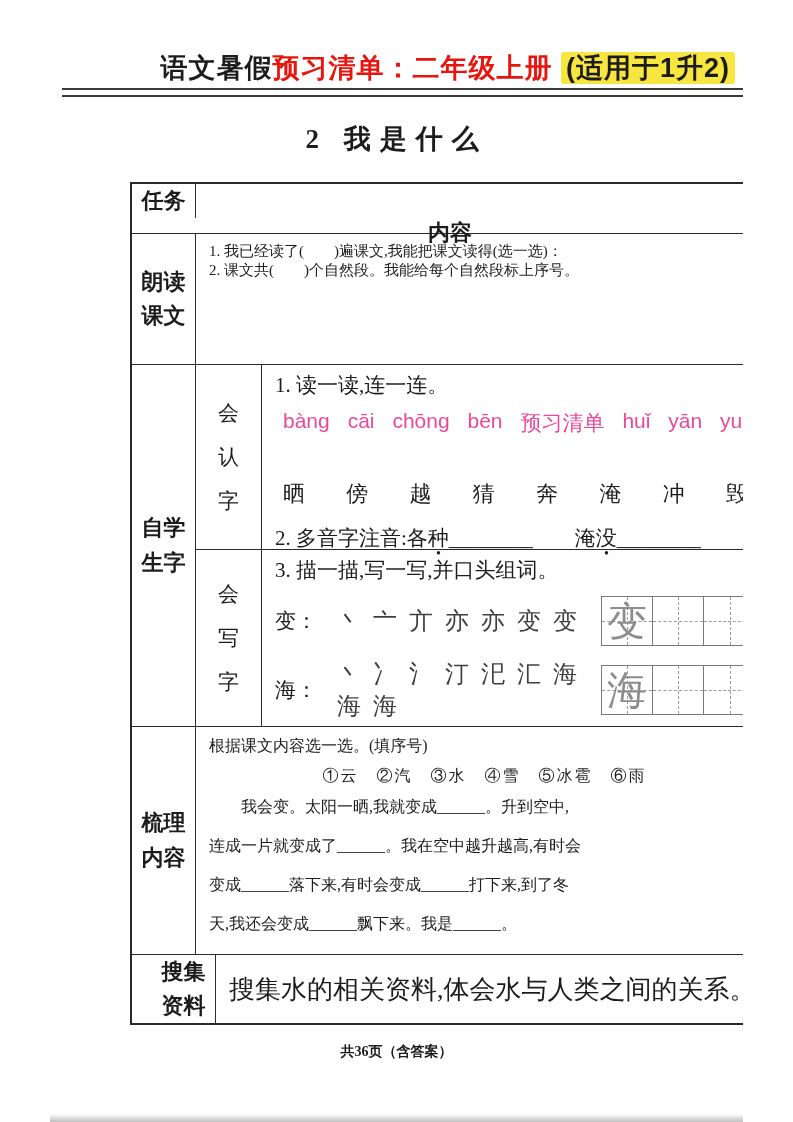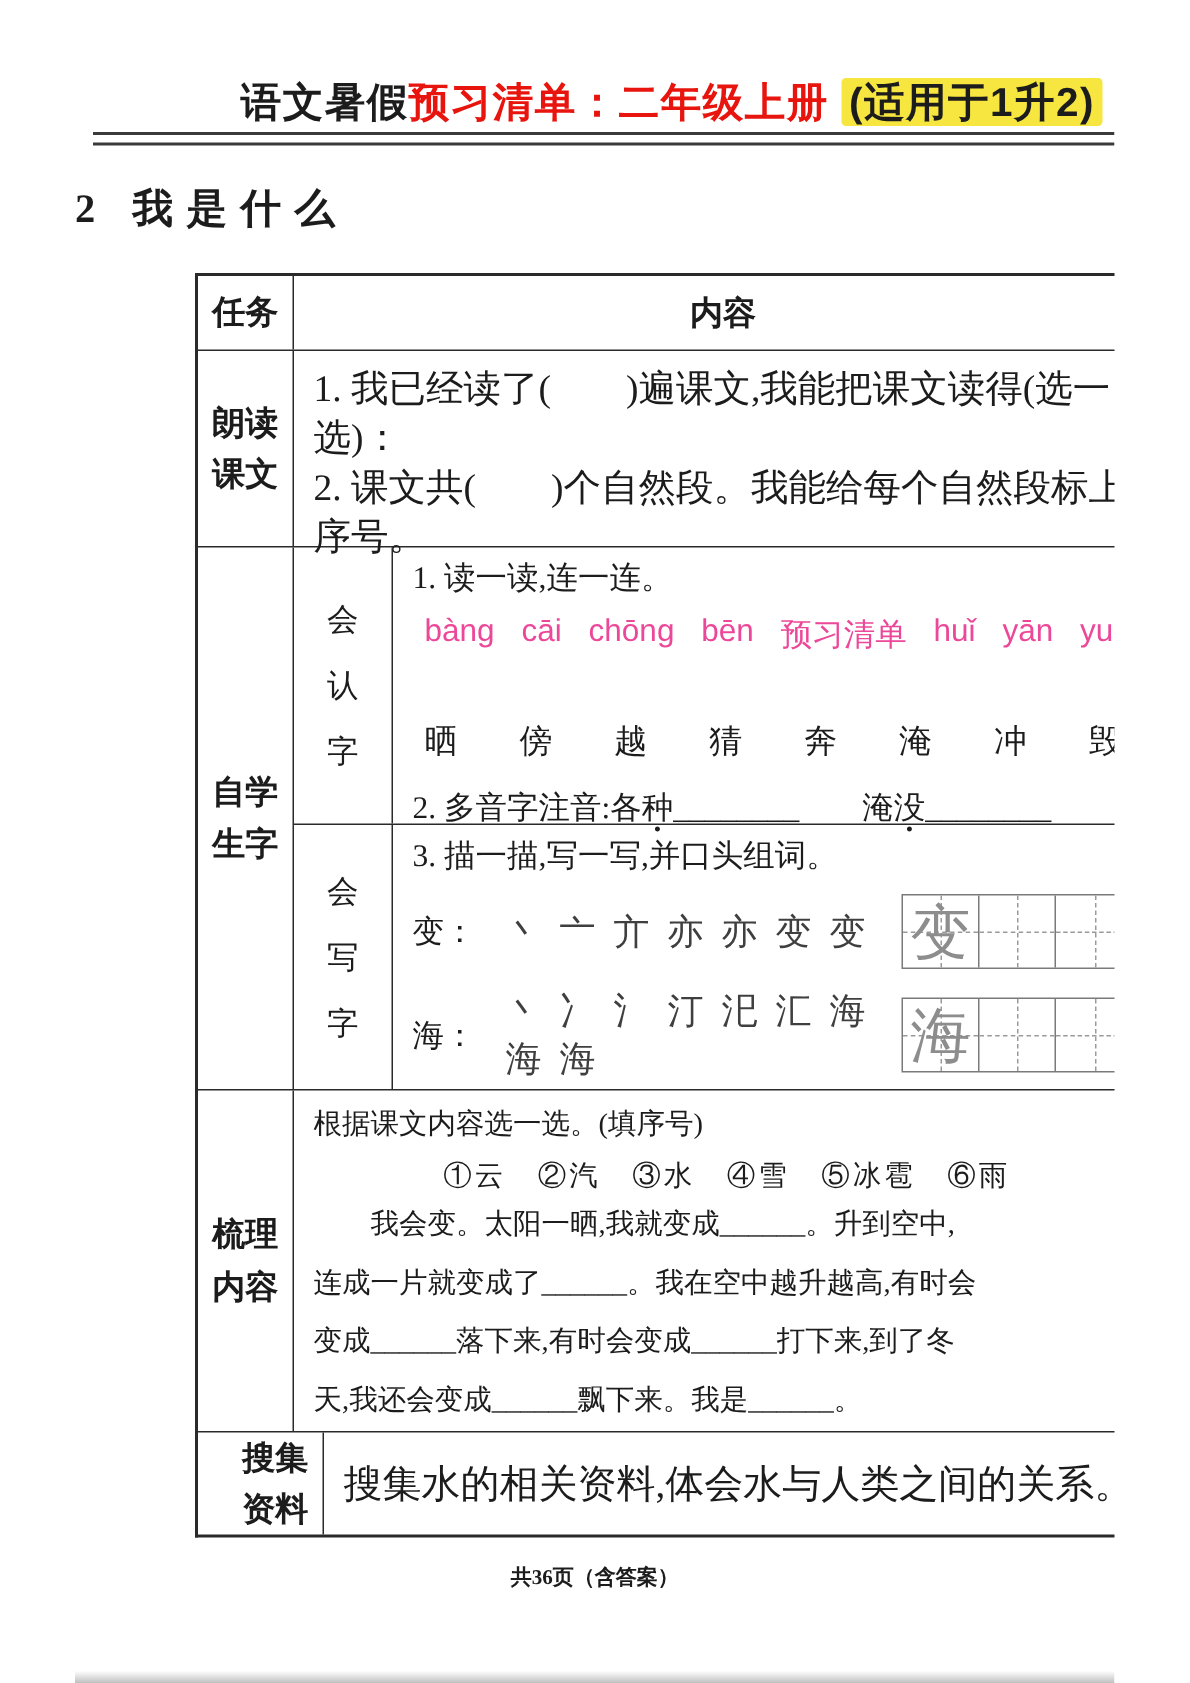--- a/index.html
+++ b/index.html
@@ -7,38 +7,38 @@
         font-family:"Liberation Serif","DejaVu Serif",serif;color:#1c1c1c;}
 
   
   .hdr{position:absolute;top:50px;left:0;right:8px;text-align:right;white-space:nowrap;
        font-family:"Liberation Sans","DejaVu Sans",sans-serif;font-weight:bold;font-size:27px;letter-spacing:1px;}
   .hdr .hl{padding:1px 5px;border-radius:3px;}
   .dline{position:absolute;top:88px;left:12px;right:0;height:5px;
          border-top:2px solid #3a3a3a;border-bottom:2px solid #3a3a3a;}
 
   
-  .title{position:absolute;top:121px;left:0;right:0;text-align:left;
+  .title{position:absolute;top:121px;left:0;right:0;text-align:center;
          font-weight:bold;font-size:27px;letter-spacing:9px;}
 
   
   .tbl{position:absolute;left:80px;top:182px;width:638px;
        border-top:2px solid #2a2a2a;border-left:2px solid #2a2a2a;border-bottom:2px solid #2a2a2a;box-sizing:border-box;}
   .trow{display:flex;border-bottom:1.5px solid #2a2a2a;box-sizing:border-box;}
   .trow.last{border-bottom:none;}
   .tlabel{flex:none;width:64px;border-right:1.5px solid #2a2a2a;display:flex;align-items:center;justify-content:center;
           text-align:center;font-family:"Liberation Sans","DejaVu Sans",sans-serif;font-weight:bold;font-size:22px;
           white-space:pre-line;line-height:1.55;box-sizing:border-box;}
-  .hrow{height:50px;}
+  .hrow{height:50px;flex-direction:column;}
   .hcontent{flex:1;display:flex;align-items:center;justify-content:center;
             font-family:"Liberation Sans","DejaVu Sans",sans-serif;font-weight:bold;font-size:22px;}
 
   
   .r-reading{height:131px;}
-  .rcontent{flex:1;padding:8px 8px 0 13px;font-size:25px;box-sizing:border-box;}
+  .rcontent{flex:1;padding:8px 8px 0 13px;font-size:15px;box-sizing:border-box;}
   .optrow{display:flex;align-items:center;justify-content:space-between;margin:9px 28px 9px 12px;}
   .optgroup{display:flex;align-items:center;}
   .cbox{width:27px;height:31px;border:1.5px solid #2a2a2a;margin-left:10px;box-sizing:border-box;background:#fff;}
 
   
   .subwrap{flex:1;display:flex;flex-direction:column;}
   .subrow{display:flex;box-sizing:border-box;}
   .subrow.first{border-bottom:1.5px solid #2a2a2a;height:185px;}
   .subrow.second{height:176px;}
   .sublabel{flex:none;width:66px;border-right:1.5px solid #2a2a2a;display:flex;align-items:center;justify-content:center;
@@ -59,21 +59,21 @@
   .pgrid{margin-left:auto;display:flex;border:1px solid #7a7a7a;margin-right:2px;background:#fff;}
   .pcell{width:51px;height:48px;position:relative;border-right:1px solid #7a7a7a;box-sizing:border-box;}
   .pcell:last-child{border-right:none;}
   .pcell::before{content:"";position:absolute;left:50%;top:0;bottom:0;border-left:1px dashed #9a9a9a;}
   .pcell::after{content:"";position:absolute;top:50%;left:0;right:0;border-top:1px dashed #9a9a9a;}
   .gchar{position:absolute;inset:0;display:flex;align-items:center;justify-content:center;
          font-size:40px;color:#8d8d8d;z-index:1;}
 
   
   .r-organize{height:228px;}
-  .ocontent{flex:1;padding:9px 8px 0 13px;font-size:19px;box-sizing:border-box;}
+  .ocontent{flex:1;padding:9px 8px 0 13px;font-size:16px;box-sizing:border-box;}
   .opts{margin-top:9px;text-align:center;letter-spacing:2px;}
   .pline{height:39px;line-height:39px;white-space:nowrap;}
 
   
   .r-collect{height:68px;padding-left:20px;}
   .ccontent{flex:1;display:flex;align-items:center;padding-left:13px;font-size:26px;}
 
   
   .footer{position:absolute;top:1043px;left:0;right:0;text-align:center;font-weight:bold;font-size:14px;}
   .scanedge{position:absolute;left:0;right:0;bottom:0;height:8px;background:linear-gradient(#ffffff,#bfbfbf);}

